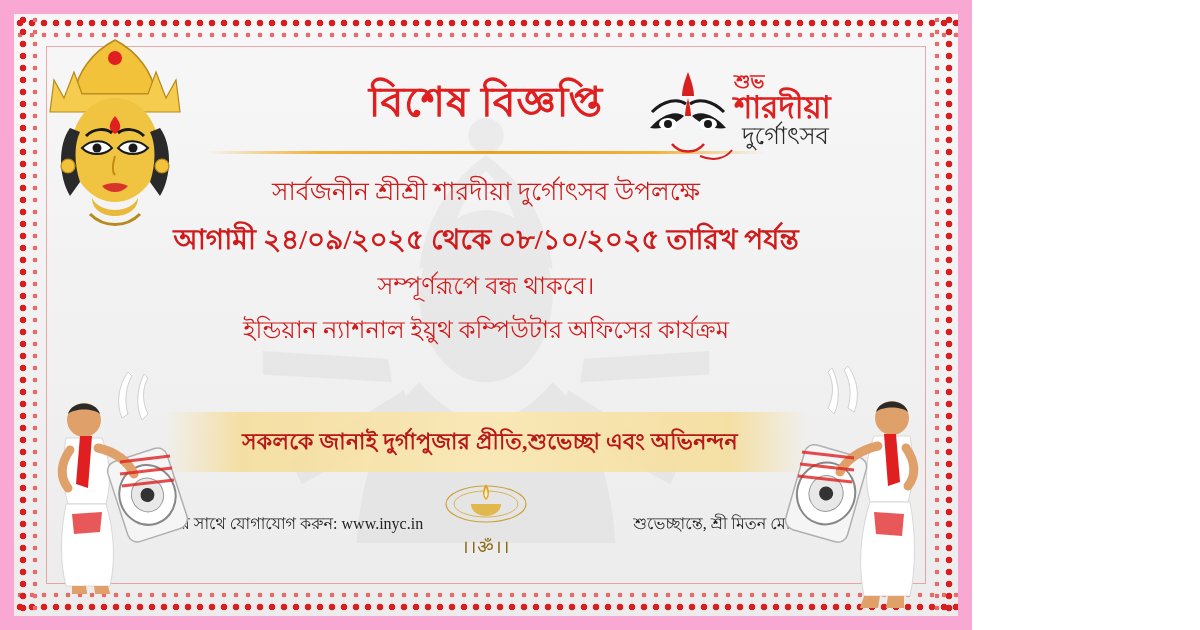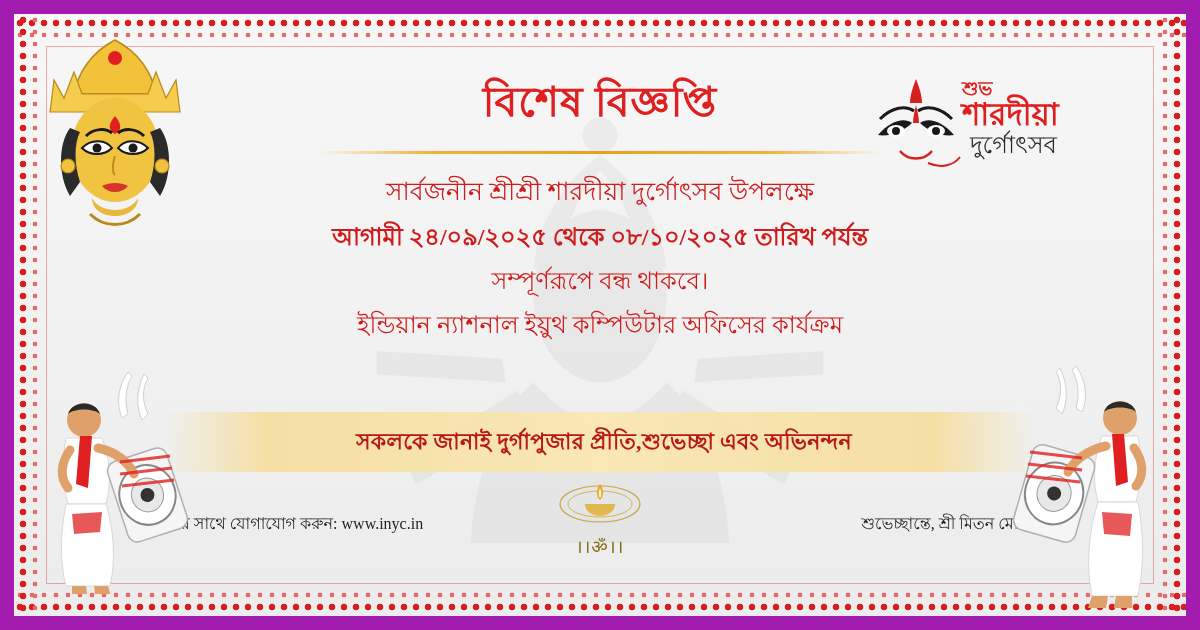--- a/index.html
+++ b/index.html
@@ -9,23 +9,23 @@
   }
   body {
     width: 1200px;
     height: 630px;
     overflow: hidden;
     font-family: "Liberation Sans", sans-serif;
   }
 
   #poster {
     position: relative;
-    width: 1200px;
+    width: 972px;
     height: 630px;
-    background: #a21caf;
+    background: #f9a8d4;
     overflow: hidden;
   }
 
   
   .frame {
     position: absolute;
     left: 14px;
     top: 14px;
     right: 14px;
     bottom: 14px;
@@ -106,21 +106,21 @@
     position: absolute;
     left: 150px;
     right: 150px;
     top: 160px;
     text-align: center;
     color: #cf1b1b;
     font-family: "Liberation Serif", serif;
   }
   .line { margin: 0 0 10px 0; line-height: 1.42; }
   .line-1 { font-size: 25px; }
-  .line-2 { font-size: 24px; font-weight: bold; font-family: Liberation Serif, serif; }
+  .line-2 { font-size: 28px; font-weight: bold; font-family: Liberation Serif, serif; }
   .line-3 { font-size: 24px; }
   .line-4 { font-size: 24px; }
 
   
   .ribbon {
     position: absolute;
     left: 150px;
     right: 150px;
     top: 398px;
     height: 60px;
@@ -144,21 +144,20 @@
     margin-left: 8px;
   }
 
   
   .logo {
     position: absolute;
     right: 66px;
     top: 52px;
     width: 250px;
     height: 120px;
-    margin-top: 7px;
   }
   .logo-text {
     position: absolute;
     left: 92px;
     top: 6px;
     text-align: left;
   }
   .logo-subho {
     font-family: "Liberation Serif", serif;
     font-size: 19px;
@@ -167,21 +166,21 @@
     line-height: 1;
   }
   .logo-sharodiya {
     font-family: Liberation Serif, serif;
     font-size: 31px;
     color: #e02020;
     font-weight: bold;
     line-height: 1.1;
   }
   .logo-durgotsav {
-    font-family: Liberation Sans, sans-serif;
+    font-family: Liberation Mono, monospace;
     font-size: 24px;
     color: #2a2a2a;
     line-height: 1.1;
     margin-left: 8px;
   }
 
   
   .contact {
     position: absolute;
     left: 120px;

